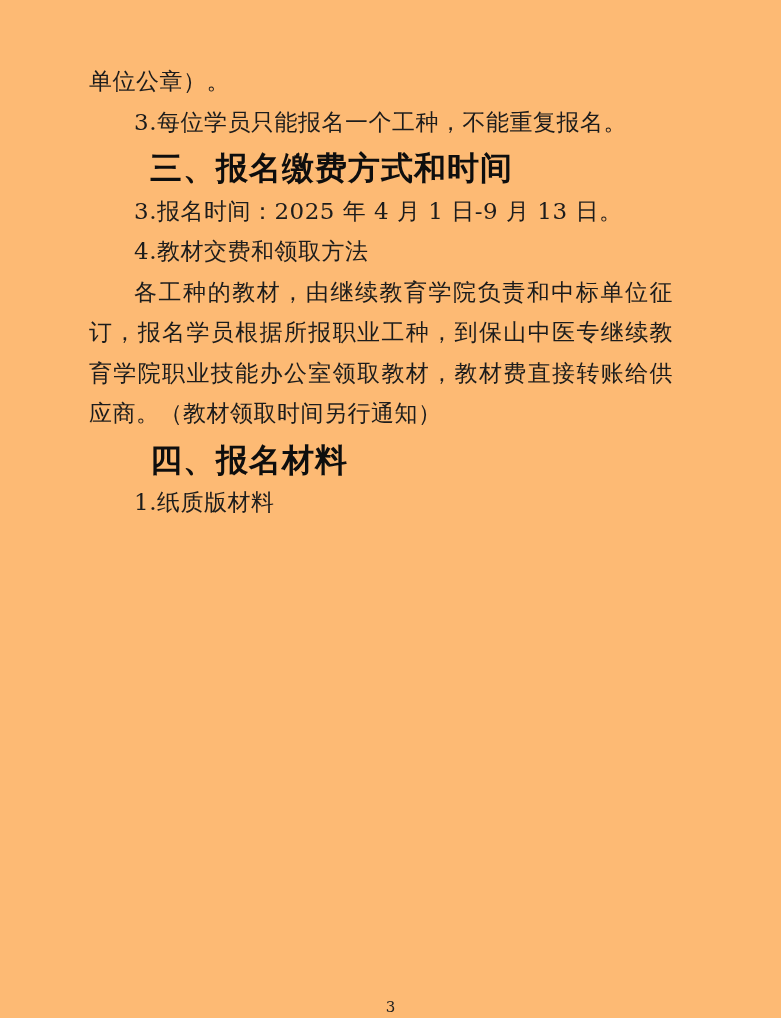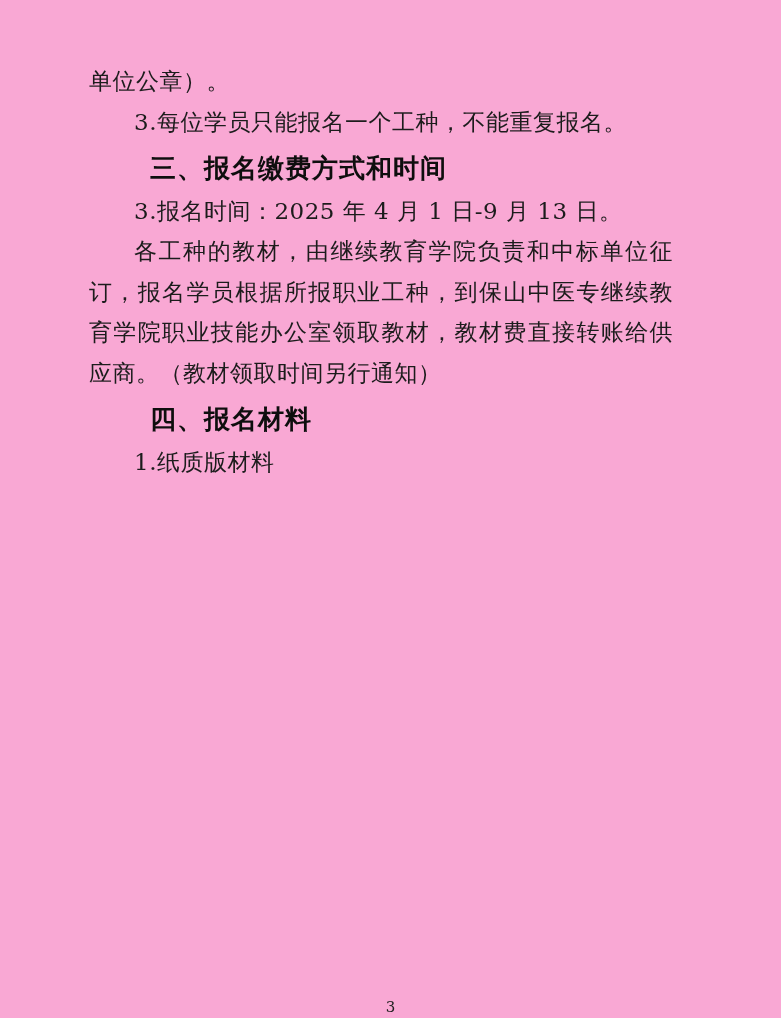--- a/index.html
+++ b/index.html
@@ -5,21 +5,21 @@
 <style>
   html, body {
     margin: 0;
     padding: 0;
     background: #ffffff;
   }
   .page {
     position: relative;
     width: 781px;
     height: 1018px;
-    background: #f9a8d4;
+    background: #fdba74;
     overflow: hidden;
     font-family: "DejaVu Serif", "Liberation Serif", serif;
     color: #1c1c1c;
   }
   .content {
     position: absolute;
     left: 89px;
     top: 0;
     width: 584px;
     padding-top: 61px;
@@ -36,21 +36,21 @@
     overflow-wrap: break-word;
     color: #1c1c1c;
   }
   p.body.no-indent {
     text-indent: 0;
   }
   h2.heading {
     margin: 6px 0 2px 0;
     font-family: Liberation Sans, sans-serif;
     font-weight: 700;
-    font-size: 26px;
+    font-size: 32px;
     line-height: 40.5px;
     text-indent: 61px;
     letter-spacing: 1px;
     color: #0e0e0e;
   }
   .page-number {
     position: absolute;
     bottom: 3px;
     left: 0;
     width: 100%;
@@ -62,18 +62,19 @@
 </style>
 </head>
 <body>
 
 <div class="page">
   <div class="content">
     <p class="body no-indent">单位公章）。</p>
     <p class="body">3.每位学员只能报名一个工种，不能重复报名。</p>
     <h2 class="heading">三、报名缴费方式和时间</h2>
     <p class="body">3.报名时间：2025 年 4 月 1 日-9 月 13 日。</p>
+    <p class="body">4.教材交费和领取方法</p>
     <p class="body">各工种的教材，由继续教育学院负责和中标单位征订，报名学员根据所报职业工种，到保山中医专继续教育学院职业技能办公室领取教材，教材费直接转账给供应商。（教材领取时间另行通知）</p>
     <h2 class="heading">四、报名材料</h2>
     <p class="body">1.纸质版材料</p>
   </div>
   <div class="page-number">3</div>
 </div>
 
 </body></html>

